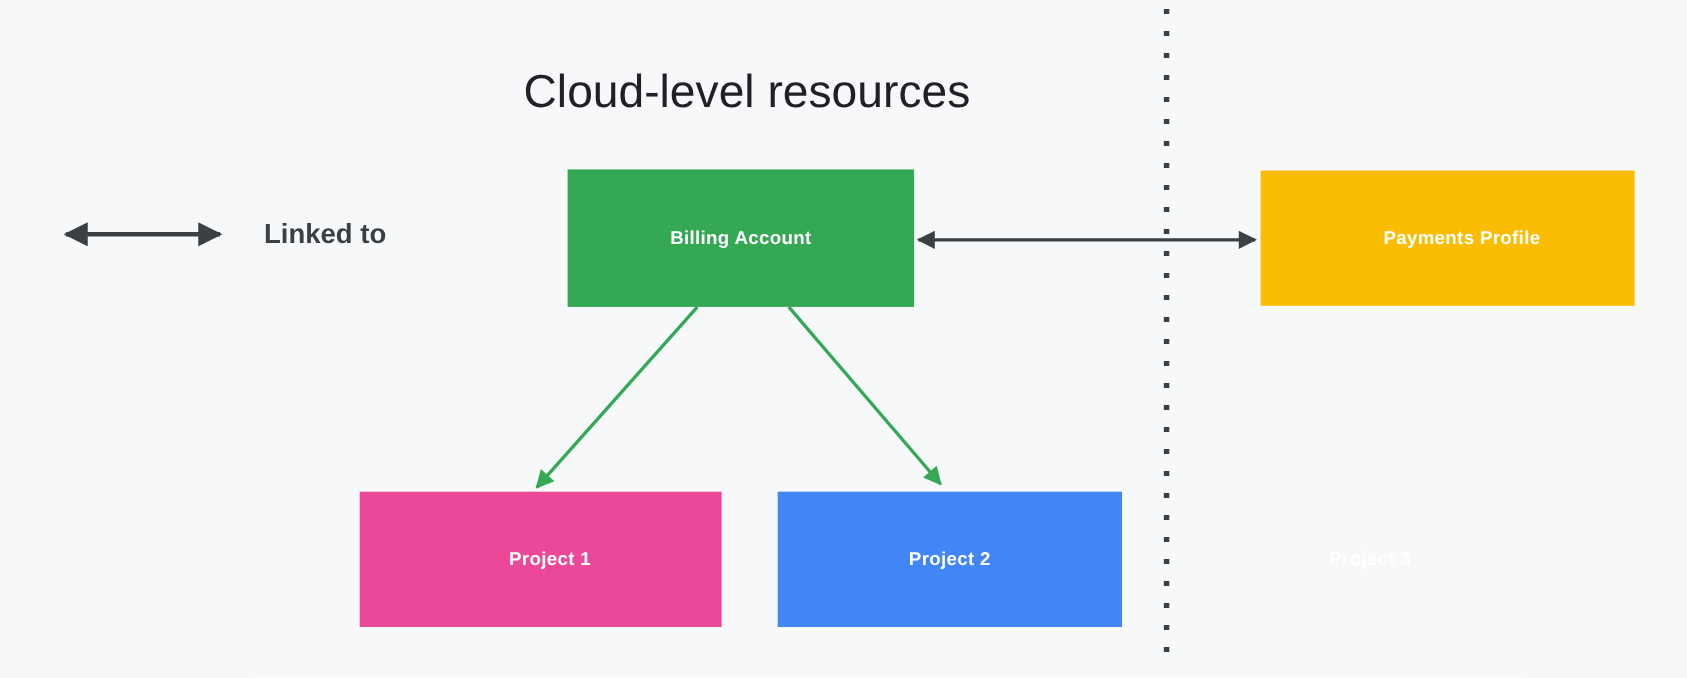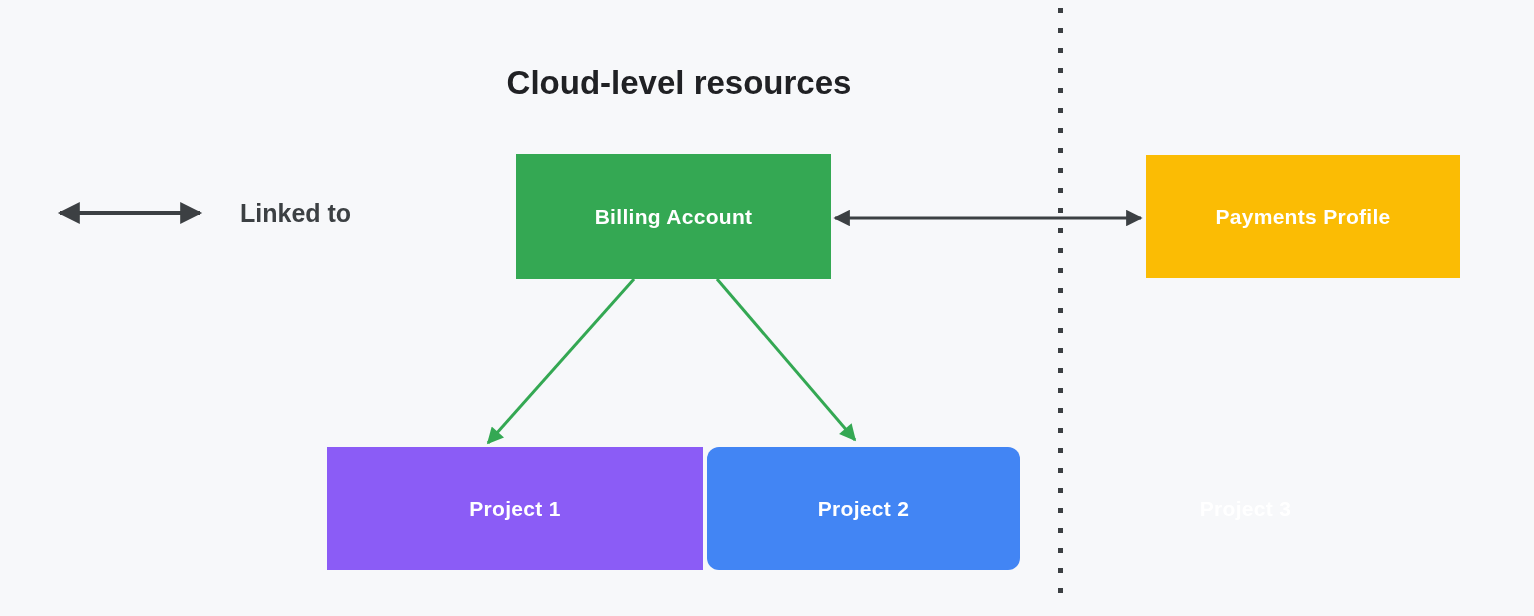--- a/index.html
+++ b/index.html
@@ -7,24 +7,23 @@
     position: relative;
     width: 1534px;
     height: 616px;
     background: #F7F8FA;
     font-family: "Liberation Sans", sans-serif;
     overflow: hidden;
   }
   .section-title {
     position: absolute;
     transform: translate(-50%, -50%);
-    font-size: 33px;
+    font-size: 42px;
     color: #202124;
     white-space: nowrap;
-    font-weight: bold;
   }
   .title-left  { left: 679px;  top: 83px; }
   .title-right { left: 1297px; top: 83px; }
 
   .legend {
     position: absolute;
     left: 48px;
     top: 196px;
     display: flex;
     flex-direction: column;
@@ -43,29 +42,29 @@
     color: #3C4043;
     white-space: nowrap;
   }
 
   .node {
     position: absolute;
     display: flex;
     align-items: center;
     justify-content: center;
     color: #FFFFFF;
-    font-size: 21px;
+    font-size: 17px;
     font-weight: bold;
     letter-spacing: 0.3px;
     white-space: nowrap;
   }
   .node-billing  { left: 516px;  top: 154px; width: 315px; height: 125px; background: #34A853; }
-  .node-payments { left: 1146px; top: 155px; width: 314px; height: 123px; background: #FBBC04; }
-  .node-project1 { left: 327px;  top: 447px; width: 376px; height: 123px; background: #8b5cf6; }
-  .node-project2 { left: 707px;  top: 447px; width: 313px; height: 123px; background: #4285F4; border-radius: 12px; }
+  .node-payments { left: 1146px; top: 155px; width: 314px; height: 123px; background: #FBBC04; padding-left: 26px; }
+  .node-project1 { left: 327px;  top: 447px; width: 312px; height: 123px; background: #ec4899; padding-left: 17px; }
+  .node-project2 { left: 707px;  top: 447px; width: 313px; height: 123px; background: #4285F4; }
   .node-project3 { left: 1088px; top: 447px; width: 315px; height: 123px; background: transparent; color: #FFFFFF; }
 
   .divider {
     position: absolute;
     left: 1058px;
     top: 8px;
     width: 5px;
     height: 600px;
     background-image: repeating-linear-gradient(to bottom, #3C4043 0 5px, transparent 5px 20px);
   }

